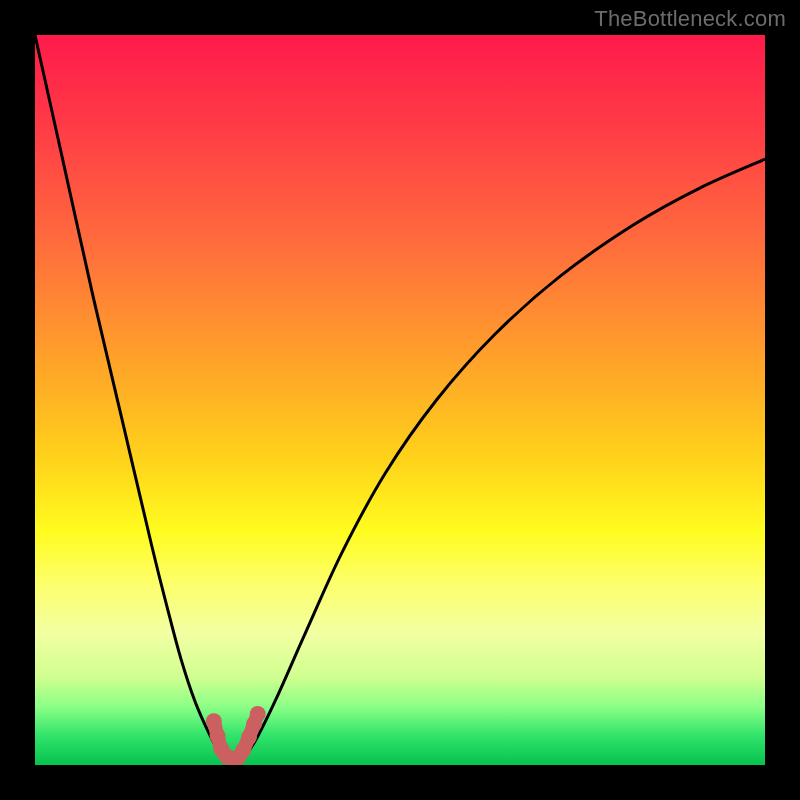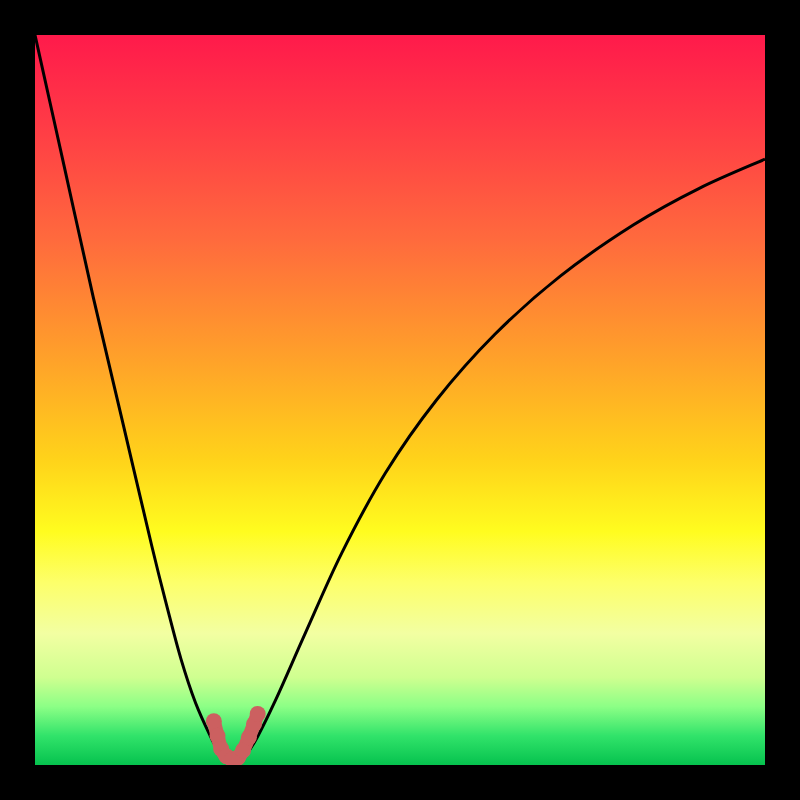--- a/index.html
+++ b/index.html
@@ -78,13 +78,14 @@
           <circle cx="191.3" cy="721.2" r="8"></circle>
           <circle cx="197.1" cy="724.2" r="8"></circle>
           <circle cx="202.9" cy="722.7" r="8"></circle>
           <circle cx="208.0" cy="715.4" r="8"></circle>
           <circle cx="213.9" cy="702.3" r="8"></circle>
           <circle cx="219.0" cy="689.1" r="8"></circle>
           <circle cx="222.7" cy="678.9" r="8"></circle>
         </g>
     </svg>
   </div>
+  <div class="watermark">TheBottleneck.com</div>
 </div>
 
 </body></html>

